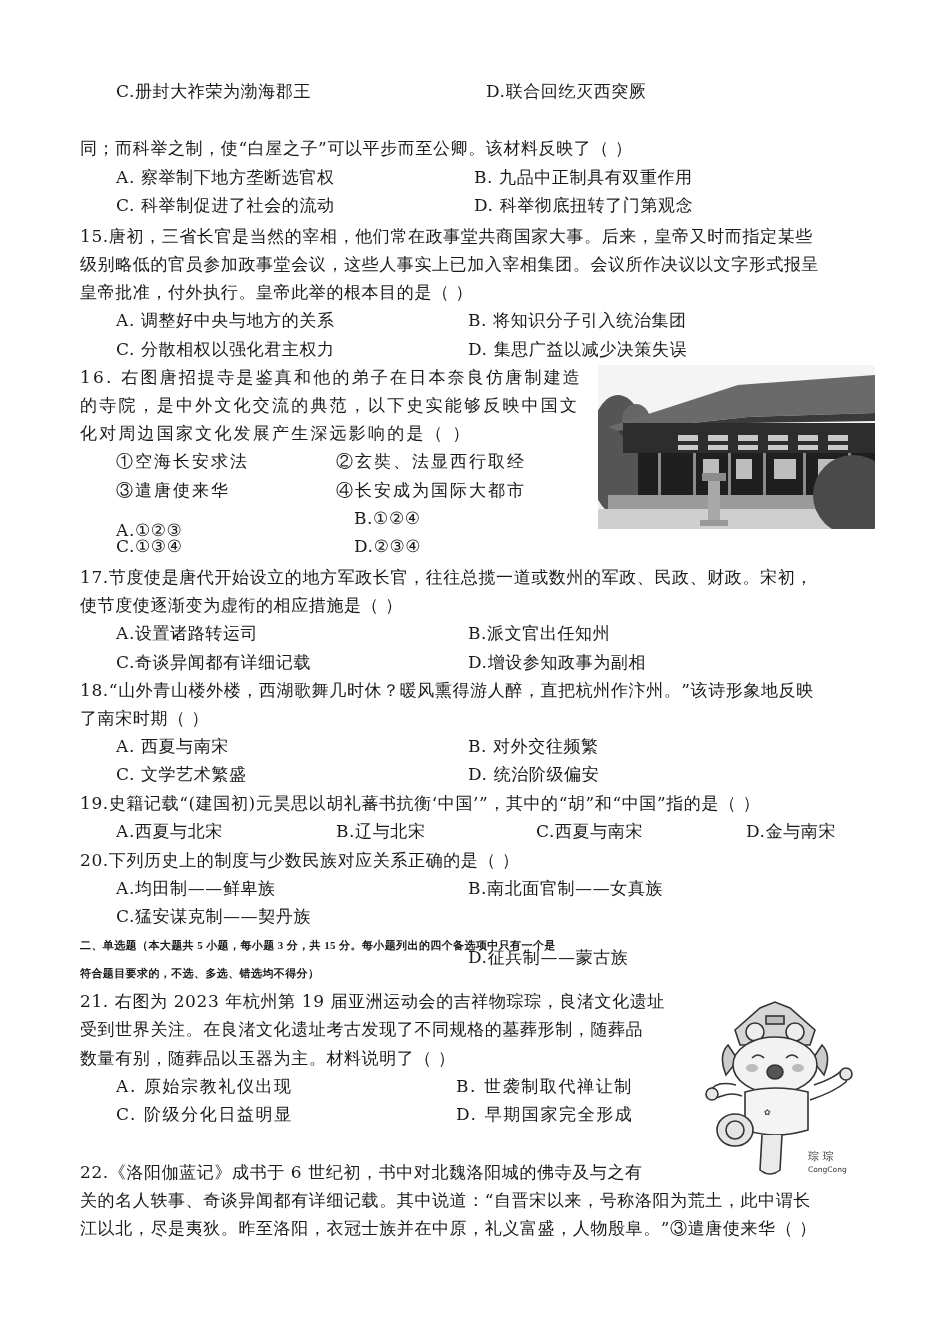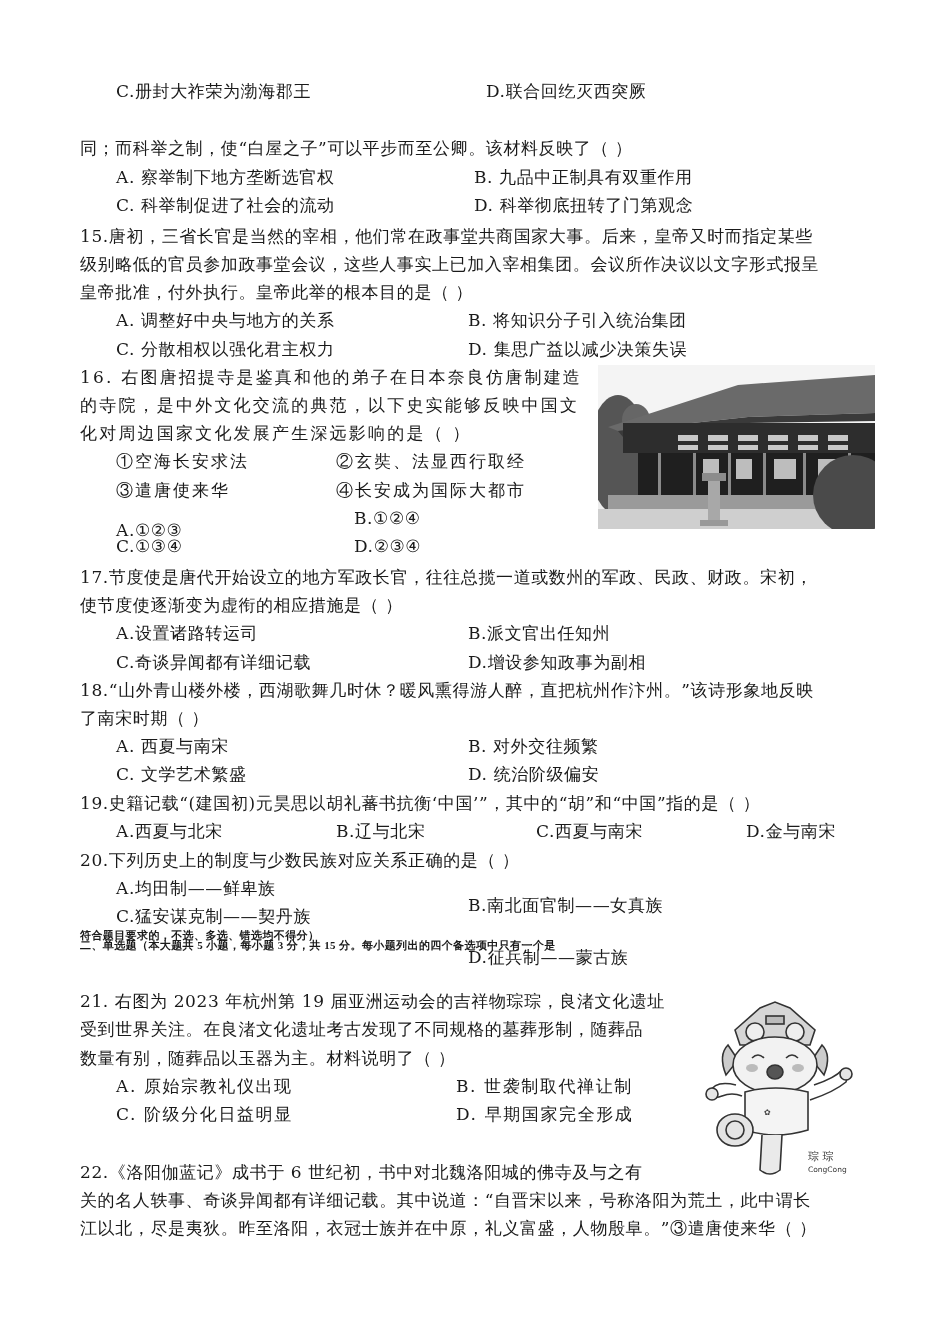--- a/index.html
+++ b/index.html
@@ -127,26 +127,26 @@
   <div class="opt" style="left:468px;top:763px;">D. 统治阶级偏安</div>
 
   <div class="line" style="top:792px;">19.史籍记载“(建国初)元昊思以胡礼蕃书抗衡‘中国’”，其中的“胡”和“中国”指的是（     ）</div>
   <div class="opt" style="left:116px;top:820px;">A.西夏与北宋</div>
   <div class="opt" style="left:314px;top:820px;margin-left:22px;">B.辽与北宋</div>
   <div class="opt" style="left:536px;top:820px;">C.西夏与南宋</div>
   <div class="opt" style="left:746px;top:820px;">D.金与南宋</div>
 
   <div class="line" style="top:849px;">20.下列历史上的制度与少数民族对应关系正确的是（     ）</div>
   <div class="opt" style="left:116px;top:877px;">A.均田制——鲜卑族</div>
-  <div class="opt" style="left:468px;top:877px;margin-top:17px;">B.南北面官制——女真族</div>
+  <div class="opt" style="left:468px;top:877px;">B.南北面官制——女真族</div>
   <div class="opt" style="left:116px;top:905px;">C.猛安谋克制——契丹族</div>
   <div class="opt" style="left:468px;top:905px;margin-top:41px;">D.征兵制——蒙古族</div>
 
   <div class="line bold" style="top:934px;">二、单选题（本大题共 5 小题，每小题 3 分，共 15 分。每小题列出的四个备选项中只有一个是</div>
-  <div class="line bold" style="top:924px;">符合题目要求的，不选、多选、错选均不得分）</div>
+  <div class="line bold" style="top:962px;">符合题目要求的，不选、多选、错选均不得分）</div>
 
   <div class="line" style="top:990px;">21. 右图为 2023 年杭州第 19 届亚洲运动会的吉祥物琮琮，良渚文化遗址</div>
   <div class="line" style="top:1047px;">数量有别，随葬品以玉器为主。材料说明了（     ）</div>
   <div class="line" style="top:1018px;">受到世界关注。在良渚文化遗址考古发现了不同规格的墓葬形制，随葬品</div>
   <div class="opt" style="left:116px;top:1075px;letter-spacing:1.6px;">A. 原始宗教礼仪出现</div>
   <div class="opt" style="left:456px;top:1075px;letter-spacing:1.6px;">B. 世袭制取代禅让制</div>
   <div class="opt" style="left:116px;top:1103px;letter-spacing:1.6px;">C. 阶级分化日益明显</div>
   <div class="opt" style="left:456px;top:1103px;letter-spacing:1.6px;">D. 早期国家完全形成</div>
 
   <div class="figure mascot">

